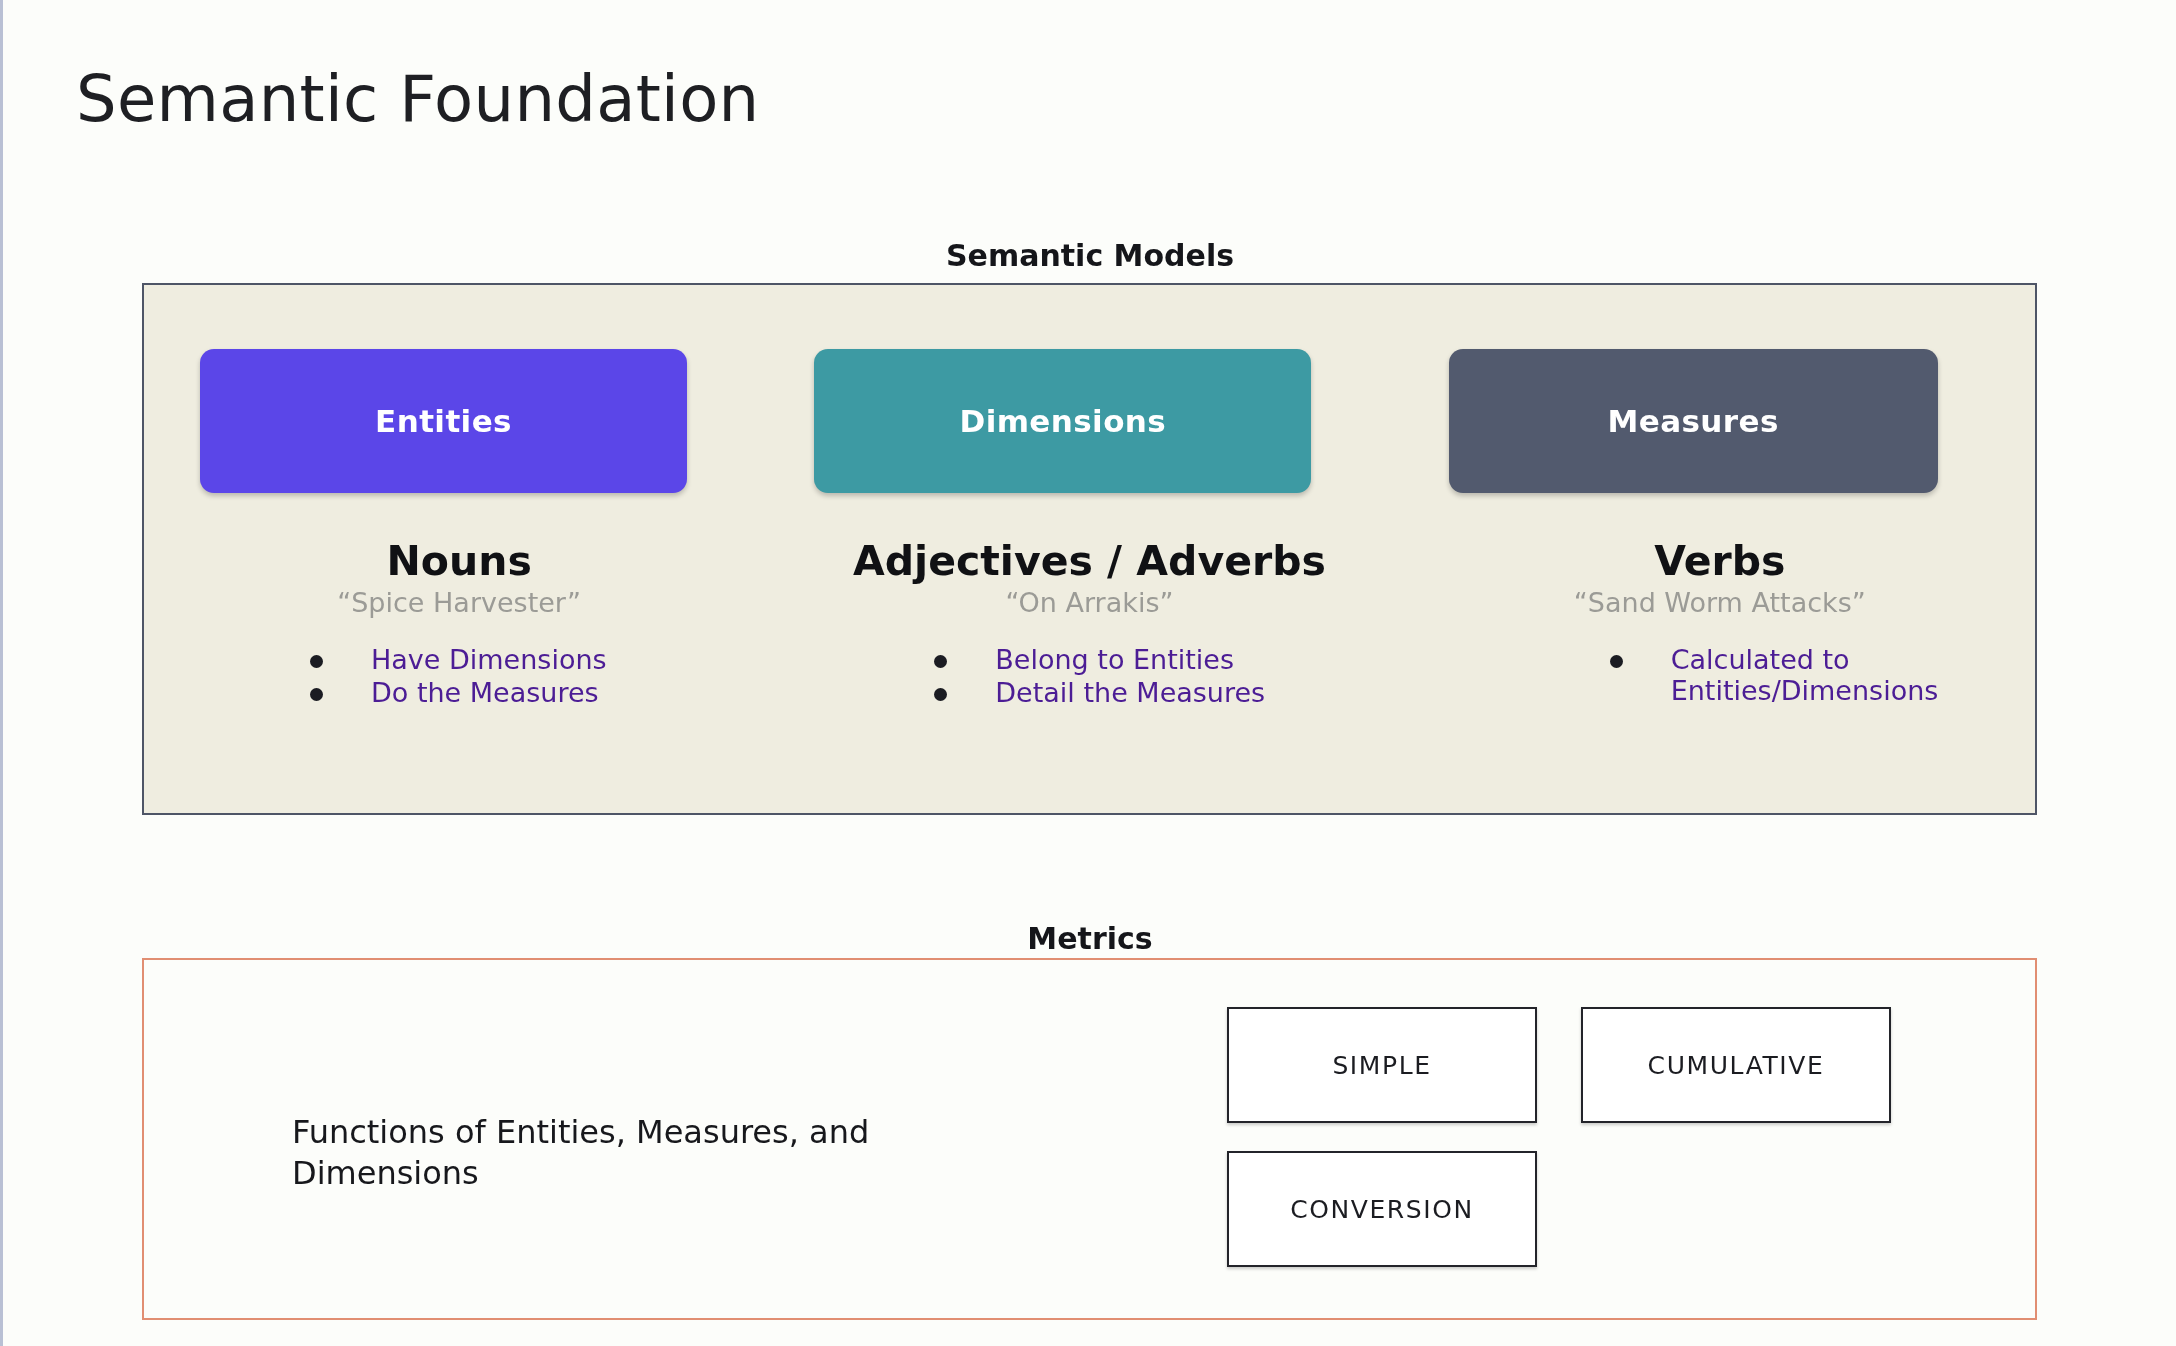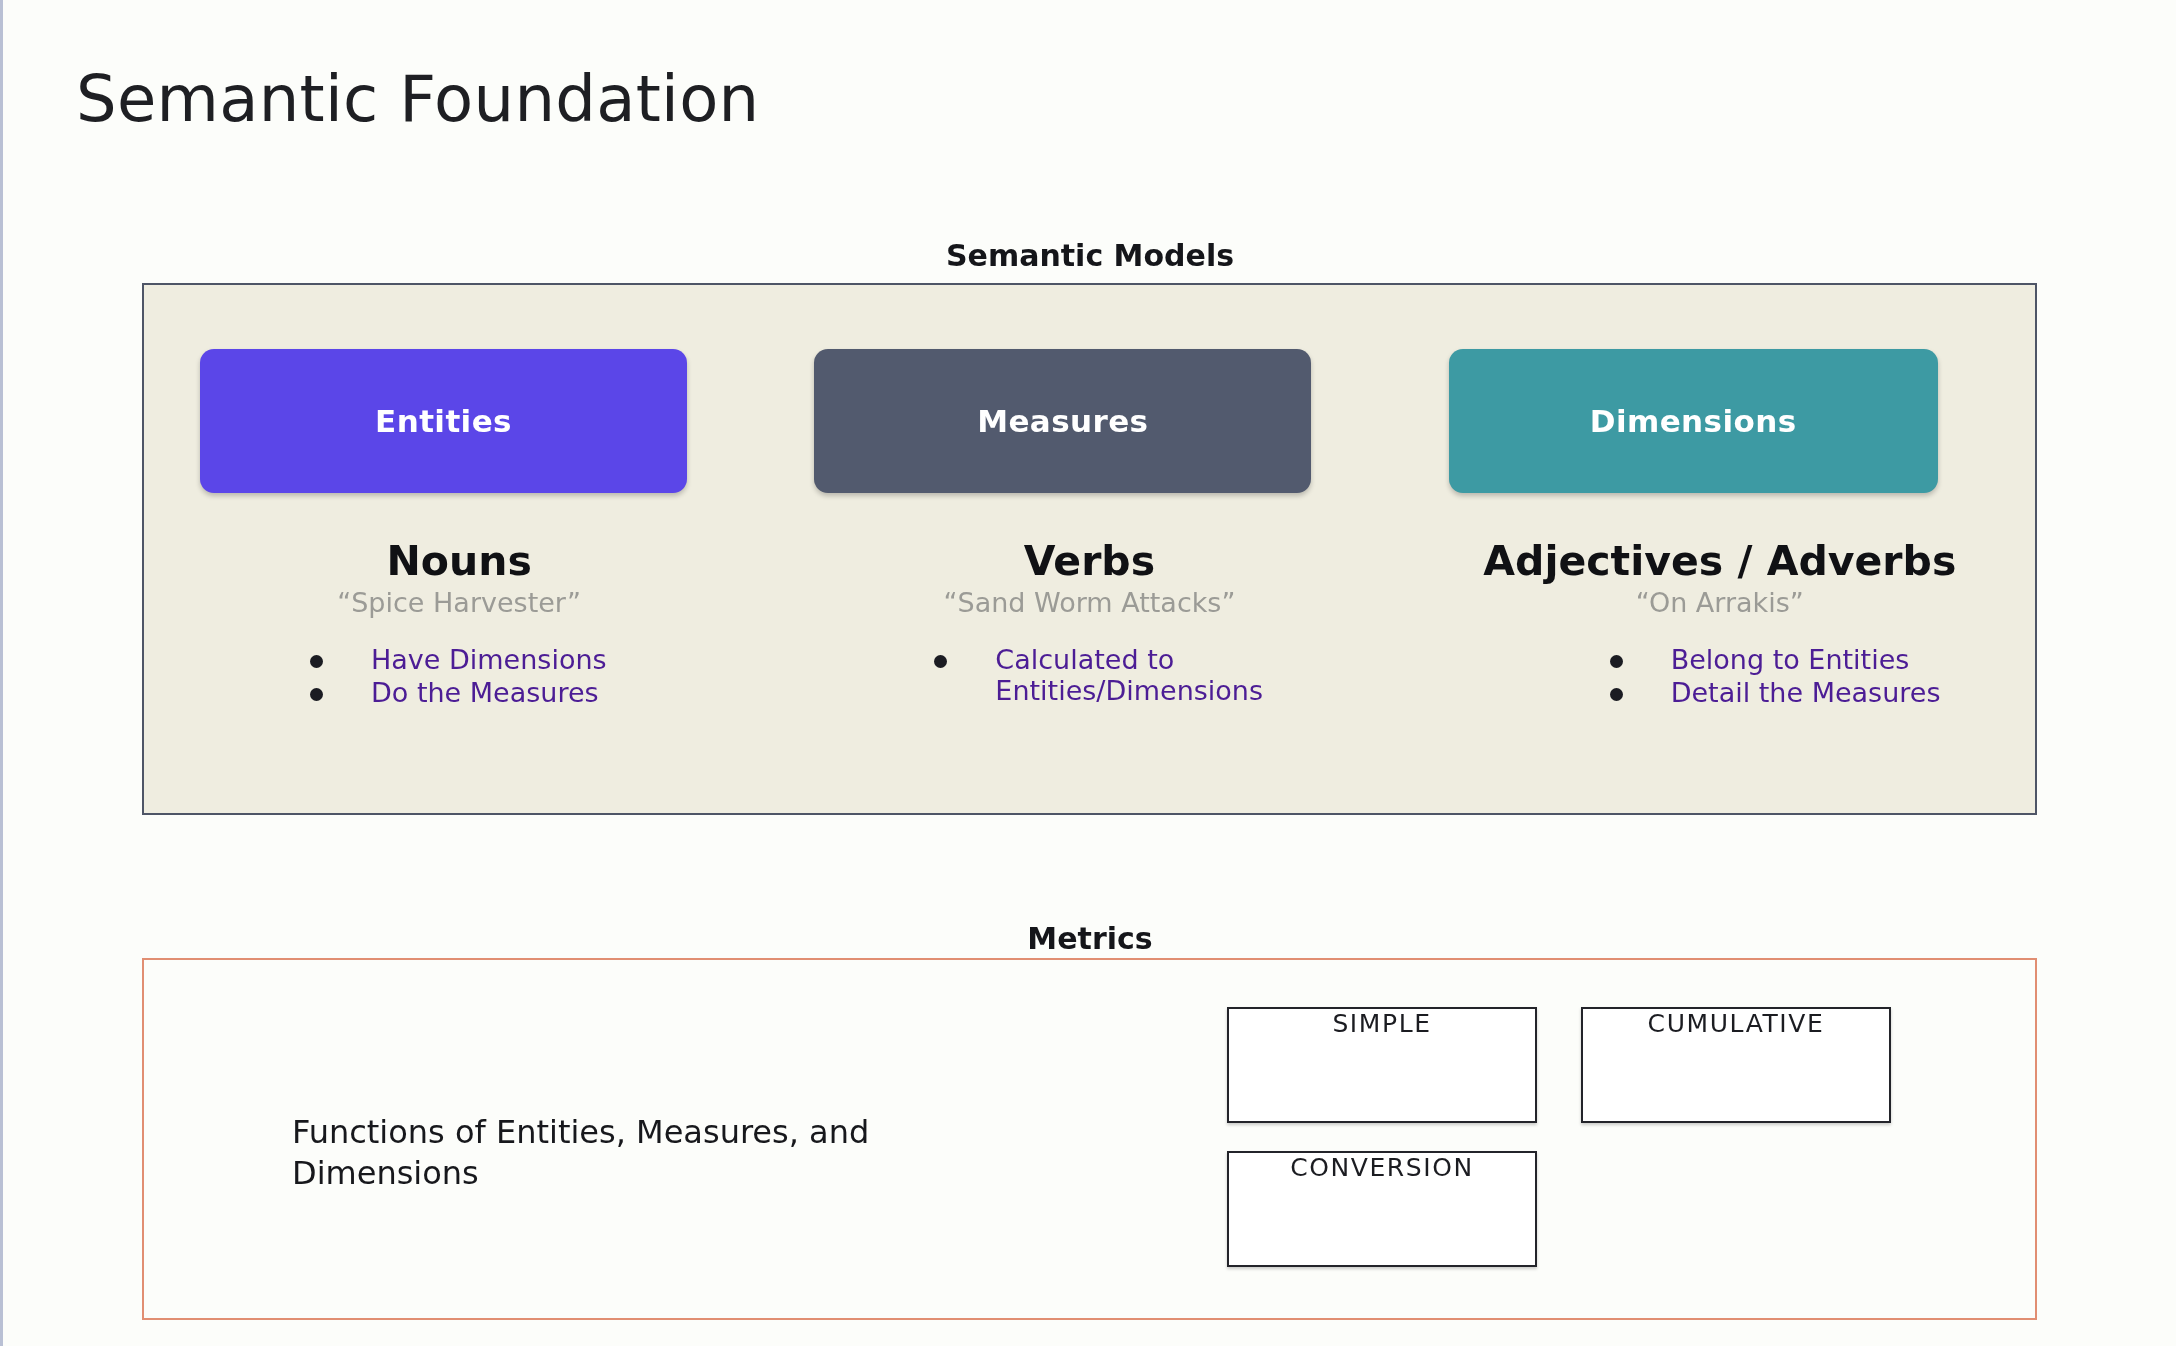--- a/index.html
+++ b/index.html
@@ -168,21 +168,21 @@
     display: grid;
     grid-template-columns: 310px 310px;
     grid-template-rows: 116px 116px;
     column-gap: 44px;
     row-gap: 28px;
   }
   .metric-box {
     border: 2px solid #23242a;
     background: #ffffff;
     display: flex;
-    align-items: flex-start;
+    align-items: center;
     justify-content: center;
     box-shadow: 0 2px 3px rgba(0,0,0,0.20);
   }
   .metric-box-label {
     font-size: 25px;
     letter-spacing: 1.6px;
     color: #1b1c21;
     font-weight: 400;
   }
 </style>
@@ -209,51 +209,51 @@
         <span class="bullet-text">Have Dimensions</span>
       </li>
       <li>
         <span class="bullet-dot"></span>
         <span class="bullet-text">Do the Measures</span>
       </li>
     </ul>
   </div>
 
   <div class="sm-column">
+    <div class="sm-card" style="background:#3d9aa3">
+      <span class="sm-card-label">Dimensions</span>
+    </div>
+    <div class="sm-heading">Adjectives / Adverbs</div>
+    <div class="sm-subtitle">“On Arrakis”</div>
+    <ul class="sm-bullets">
+      <li>
+        <span class="bullet-dot"></span>
+        <span class="bullet-text">Belong to Entities</span>
+      </li>
+      <li>
+        <span class="bullet-dot"></span>
+        <span class="bullet-text">Detail the Measures</span>
+      </li>
+    </ul>
+  </div>
+
+  <div class="sm-column">
     <div class="sm-card" style="background:#525a6e">
       <span class="sm-card-label">Measures</span>
     </div>
     <div class="sm-heading">Verbs</div>
     <div class="sm-subtitle">“Sand Worm Attacks”</div>
     <ul class="sm-bullets">
       <li>
         <span class="bullet-dot"></span>
         <span class="bullet-text">Calculated to Entities/Dimensions</span>
       </li>
     </ul>
   </div>
 
-  <div class="sm-column">
-    <div class="sm-card" style="background:#3d9aa3">
-      <span class="sm-card-label">Dimensions</span>
-    </div>
-    <div class="sm-heading">Adjectives / Adverbs</div>
-    <div class="sm-subtitle">“On Arrakis”</div>
-    <ul class="sm-bullets">
-      <li>
-        <span class="bullet-dot"></span>
-        <span class="bullet-text">Belong to Entities</span>
-      </li>
-      <li>
-        <span class="bullet-dot"></span>
-        <span class="bullet-text">Detail the Measures</span>
-      </li>
-    </ul>
-  </div>
-
 </div>
 
 <div class="section-header" id="metrics-header">Metrics</div>
 
 <div class="metrics-panel">
   <div class="metrics-desc">Functions of Entities, Measures, and Dimensions</div>
 
   <div class="metrics-grid">
     <div class="metric-box">
       <span class="metric-box-label">SIMPLE</span>

